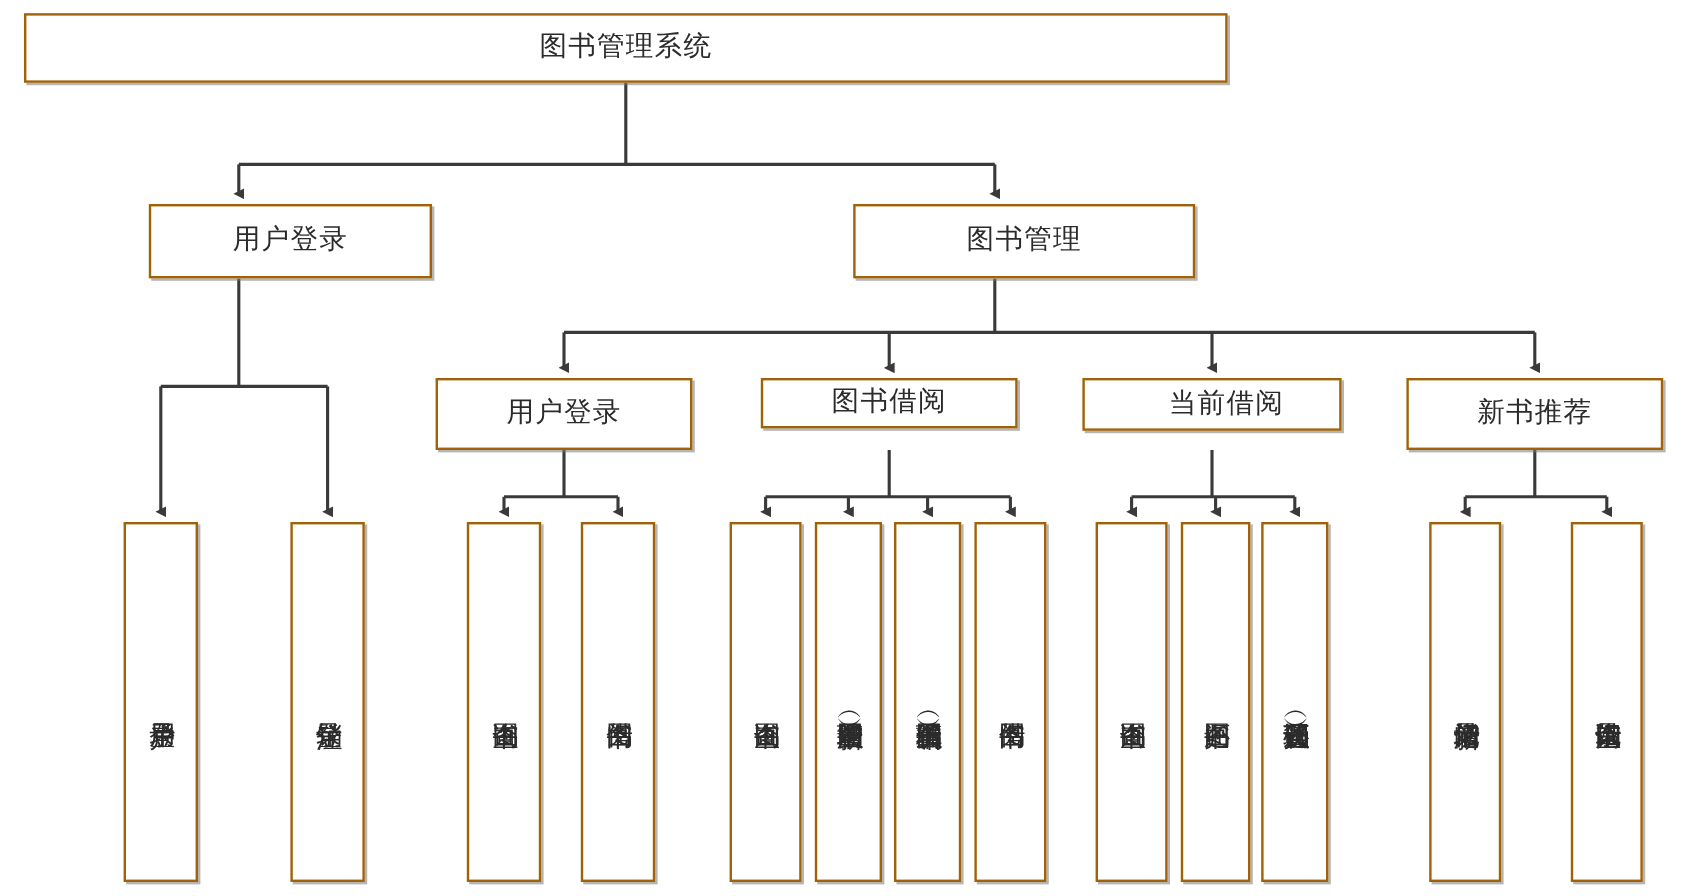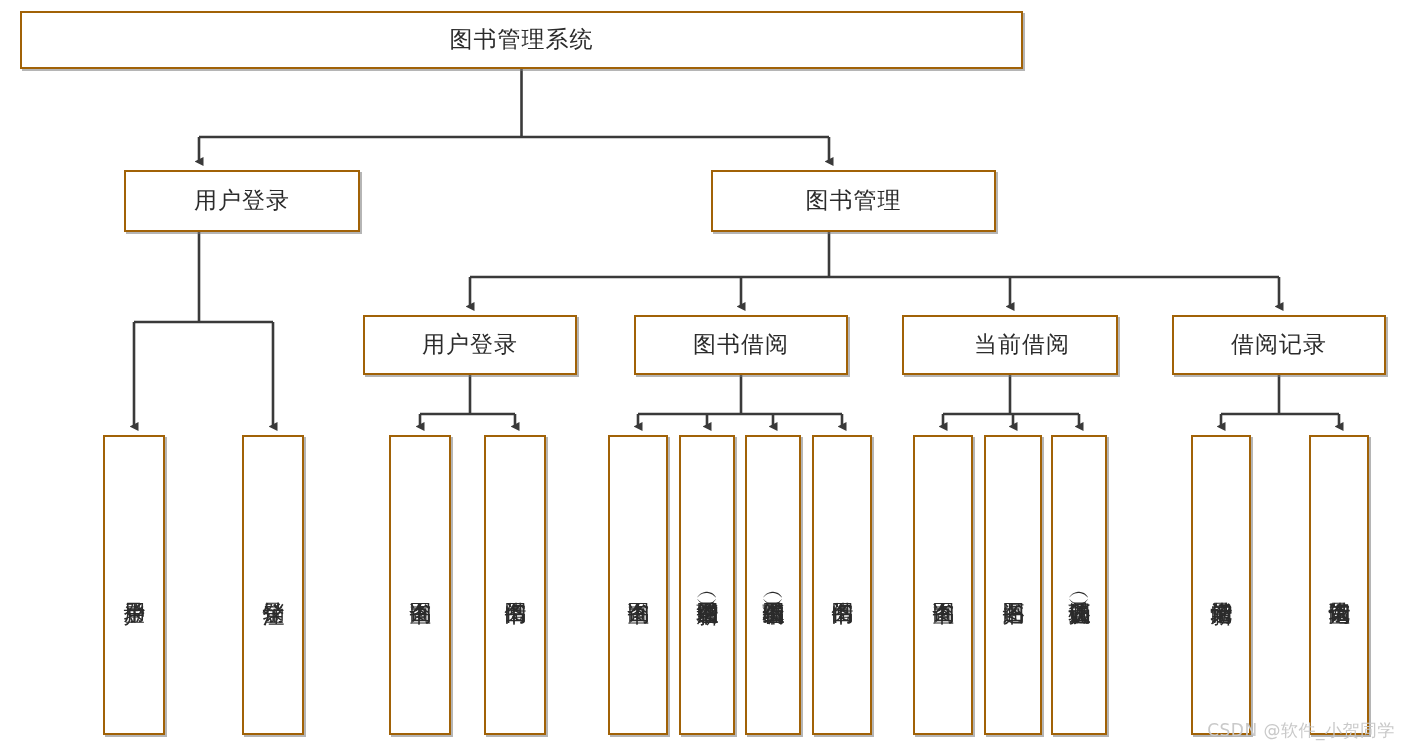--- a/index.html
+++ b/index.html
@@ -122,28 +122,28 @@
       </div>
       <div class="node horiz" style="left: 81px; top: 170px; width: 236px; height: 62px; margin-left: 43px;">
         <span>用户登录</span>
       </div>
       <div class="node horiz" style="left: 711px; top: 170px; width: 285px; height: 62px;">
         <span>图书管理</span>
       </div>
       <div class="node horiz" style="left: 363px; top: 315px; width: 214px; height: 60px;">
         <span>用户登录</span>
       </div>
-      <div class="node horiz" style="left: 634px; top: 315px; width: 214px; height: 60px;">
+      <div class="node horiz" style="left: 634px; top: 315px; width: 214px; height: 42px;">
         <span>图书借阅</span>
       </div>
-      <div class="node horiz" style="left: 902px; top: 315px; width: 216px; height: 60px; padding-left: 24px;">
+      <div class="node horiz" style="left: 902px; top: 315px; width: 216px; height: 44px; padding-left: 24px;">
         <span>当前借阅</span>
       </div>
       <div class="node horiz" style="left: 1172px; top: 315px; width: 214px; height: 60px;">
-        <span>借阅记录</span>
+        <span>新书推荐</span>
       </div>
       <div class="node vert" style="left: 103px; top: 435px; width: 62px; height: 300px;">
         <span class="vtext">用户登录</span>
       </div>
       <div class="node vert" style="left: 242px; top: 435px; width: 62px; height: 300px;">
         <span class="vtext">注销登录</span>
       </div>
       <div class="node vert" style="left: 389px; top: 435px; width: 62px; height: 300px;">
         <span class="vtext">查询图书</span>
       </div>
@@ -172,14 +172,13 @@
         <span class="vtext">确认归还（管理员）</span>
       </div>
       <div class="node vert" style="left: 1191px; top: 435px; width: 60px; height: 300px;">
         <span class="vtext">新增借阅记录</span>
       </div>
       <div class="node vert" style="left: 1309px; top: 435px; width: 60px; height: 300px;">
         <span class="vtext">查询借阅记录</span>
       </div>
     </div>
 
-  <div id="watermark">CSDN @软件_小贺同学</div>
 </div>
 
 </body></html>

